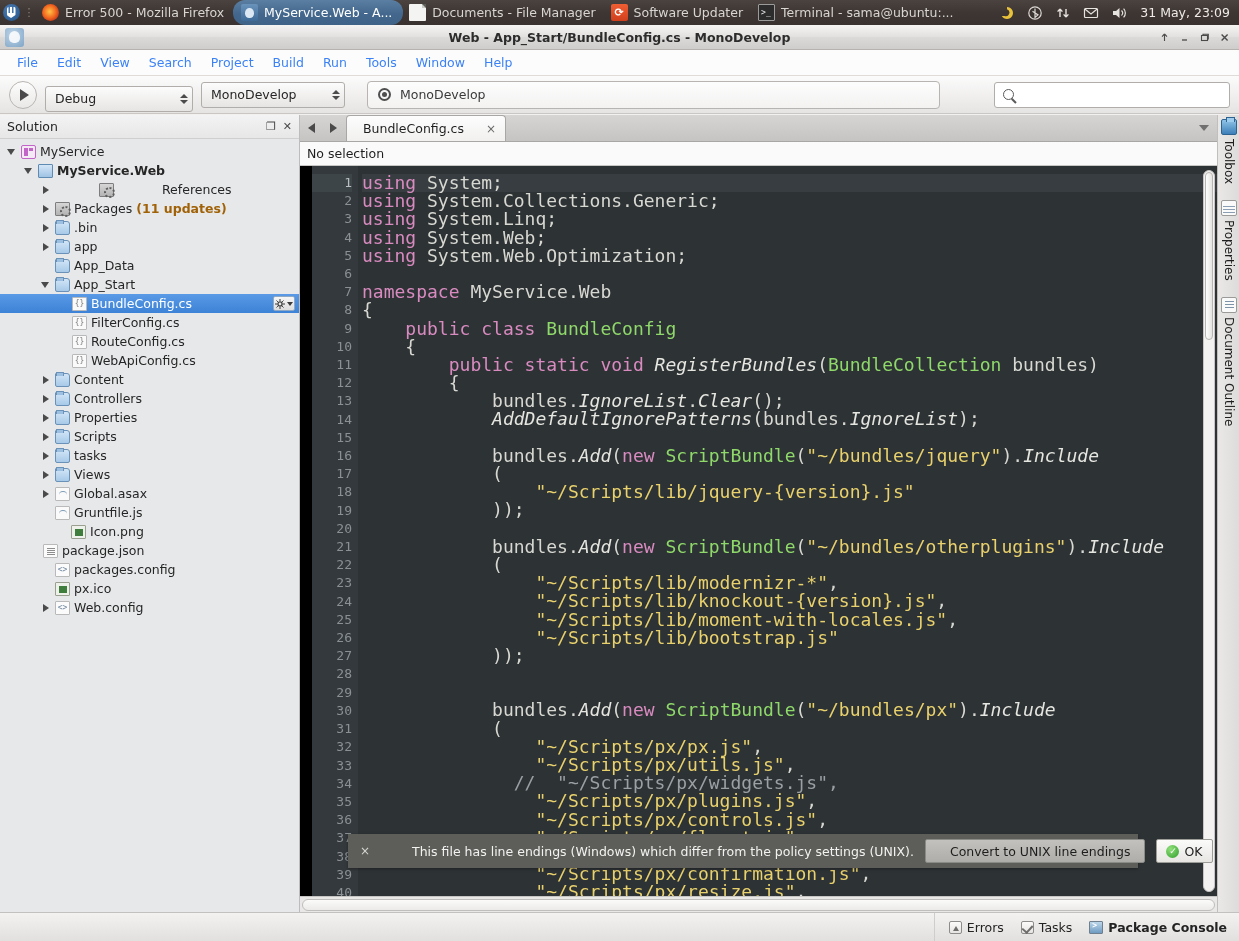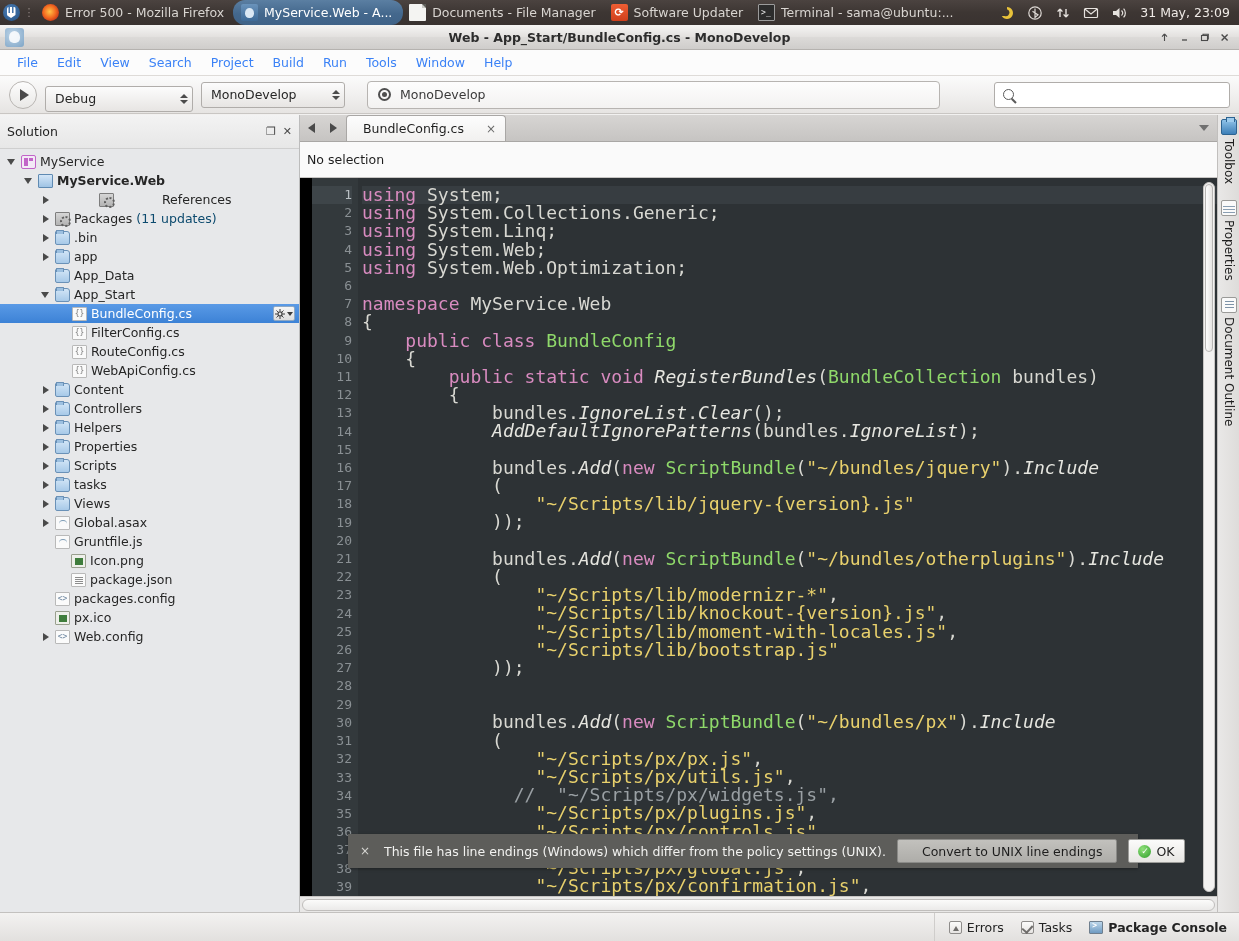--- a/index.html
+++ b/index.html
@@ -122,21 +122,21 @@
   .mag{ width:11px;height:11px;border:1.6px solid #5a5a5a;border-radius:50%;position:relative;flex:0 0 11px;}
   .mag::after{content:"";position:absolute;right:-4px;bottom:-3px;width:6px;height:1.6px;background:#5a5a5a;transform:rotate(45deg);}
   #md-search input{ border:0;outline:0;font-size:12.5px;font-family:"DejaVu Sans",sans-serif;width:100%;background:transparent;color:#333;}
 
   
   #md-body{ position:absolute; left:0; top:90px; width:1239px; height:797px; display:flex;}
 
   
   #solution-pad{ width:300px; background:#e7e8ea; display:flex;flex-direction:column; border-right:1px solid #bcbcbc;}
   #solution-head{
-    height:34px; display:flex;align-items:center; padding:0 7px;
+    height:24px; display:flex;align-items:center; padding:0 7px;
     background:linear-gradient(to bottom,#f3f3f3,#e7e7e7);
     border-bottom:1px solid #cfcfcf;
     gap:41px;
   }
   #solution-head .ttl{ font-size:12.5px;color:#1f1f1f;}
   #solution-head .pad-btns{ margin-left:auto;display:flex;gap:7px;color:#4a4a4a;font-size:11px;}
   #tree{ flex:1; overflow:hidden; padding-top:3px; background:#e7e8ea;}
   .node{ display:flex;align-items:center; height:19px; gap:4px; font-size:12.5px; color:#262626; white-space:nowrap;}
   .node.sel{ background:linear-gradient(to bottom,#5a9ae6,#3c82d6); color:#fff;}
   .arrow{ width:11px;height:11px; flex:0 0 11px; position:relative;}
@@ -152,21 +152,21 @@
   .ti-ref{ background:linear-gradient(#d6d6d6,#b3b3b3);border:1px solid #7d7d7d;border-radius:1px;}
   .ti-ref::after{content:"";position:absolute;left:4px;top:3px;width:7px;height:7px;border-radius:50%;border:2px dotted #5e5e5e;}
   .ti-cs{ background:#fafafa;border:1px solid #b9b9b9;border-radius:1px; color:#7a7a7a; font-family:"DejaVu Sans Mono",monospace; font-size:8px; line-height:12px; text-align:center;}
   .ti-asax{ background:#fafafa;border:1px solid #b9b9b9;border-radius:1px;}
   .ti-asax::after{content:"";position:absolute;left:3px;top:3px;width:8px;height:7px;border-top:1.6px solid #7d9bb5;border-radius:60% 60% 0 0;}
   .ti-img{ background:#eef0ea;border:1px solid #9aa08f;border-radius:1px;}
   .ti-img::after{content:"";position:absolute;left:3px;top:3px;width:8px;height:7px;background:#3f7d3c;}
   .ti-txt{ background:#fbfbfb;border:1px solid #b9b9b9;border-radius:1px;}
   .ti-txt::after{content:"";position:absolute;left:3px;top:3px;width:8px;height:1px;background:#8d8d8d;box-shadow:0 2px 0 #8d8d8d,0 4px 0 #8d8d8d,0 6px 0 #8d8d8d;}
   .ti-xml{ background:#fbfbfb;border:1px solid #b9b9b9;border-radius:1px; color:#6d86a0;font-family:"DejaVu Sans Mono",monospace;font-size:8px;line-height:12px;text-align:center;}
-  .node .sub{ color:#0c4a6e; }
+  .node .sub{ color:#a16207;font-weight:bold; }
   .node.bold .lbl{ font-weight:bold;}
   .gear-badge{
     margin-left:auto; margin-right:4px; height:15px; min-width:22px;
     background:linear-gradient(to bottom,#f6f6f6,#dedede); border:1px solid #8fa8c3; border-radius:2px;
     display:flex;align-items:center;justify-content:center;gap:2px; color:#3b3b3b; font-size:9px;
   }
 
   
   #editor-col{ flex:1; display:flex;flex-direction:column; background:#f2f1f0; min-width:0;}
   #tabbar{
@@ -181,21 +181,21 @@
   .tab{
     height:26px; margin-left:2px; padding:0 9px 0 16px;
     background:linear-gradient(to bottom,#fdfdfd,#f1f0ef);
     border:1px solid #a9a7a5; border-bottom:0; border-radius:4px 4px 0 0;
     display:flex;align-items:center;gap:22px; font-size:12.5px;color:#1f1f1f;
   }
   .tab .x{ color:#6a6a6a; font-size:12px;}
   .tab-dd{ margin-left:auto; width:26px;height:26px; display:flex;align-items:center;justify-content:center;}
   .tab-dd i{ width:0;height:0;border-style:solid;border-width:6px 5px 0 5px;border-color:#707070 transparent transparent transparent;}
   #pathbar{
-    height:36px; background:#fafafa; border-bottom:1px solid #c8c6c4;
+    height:24px; background:#fafafa; border-bottom:1px solid #c8c6c4;
     display:flex;align-items:center; padding-left:7px; font-size:12.5px;color:#1e1e1e;
   }
 
   
   #code-wrap{ flex:1; position:relative; background:#2d3235; overflow:hidden; display:flex;}
   #fold-strip{ width:12px; background:#000; }
   #gutter{
     width:46px; background:#33393c; color:#8a9094;
     font-family:"DejaVu Sans Mono", monospace; font-size:13px; line-height:18.2px;
     text-align:right; padding:8px 6px 0 0; flex:0 0 46px;
@@ -224,21 +224,21 @@
     background:linear-gradient(to right,#fdfdfd,#e6e4e2); border:1px solid #b7b5b3; border-radius:5px;
   }
 
   
   #infobar{
     position:absolute; left:48px; right:79px; bottom:28px; height:34px;
     background:#5d5d5a; display:flex;align-items:center; gap:11px; padding:0 9px;
     color:#f2f2f0; font-size:12.5px; box-shadow:0 1px 3px rgba(0,0,0,.35);
   }
   #infobar .closer{ color:#d6d6d2; font-size:12px; padding:0 3px;}
-  #infobar .msg{ white-space:nowrap;}
+  #infobar .msg{ white-space:nowrap;margin-left:28px;}
   #infobar .ib-combo{
     margin-left:auto; height:24px; border:1px solid #8a8a87; border-radius:2px;
     background:linear-gradient(to bottom,#c2c1bd,#aeada9); color:#1d1d1d;
     display:flex;align-items:center;gap:10px;padding:0 4px 0 24px;white-space:nowrap;
   }
   #infobar .ok-btn{
     height:24px; border:1px solid #9c9c99; border-radius:2px;
     background:linear-gradient(to bottom,#fbfbfa,#e7e6e3); color:#1d1d1d;
     display:flex;align-items:center;gap:5px;padding:0 9px;
   }
@@ -511,25 +511,20 @@
             <span class="lbl">Content</span>
           </div>
           <div class="node" style="padding-left: 40px;">
             <span class="arrow closed"></span>
             <span class="ti ti-folder"></span>
             <span class="lbl">Controllers</span>
           </div>
           <div class="node" style="padding-left: 40px;">
             <span class="arrow closed"></span>
             <span class="ti ti-folder"></span>
-            <span class="lbl">Helpers</span>
-          </div>
-          <div class="node" style="padding-left: 40px;">
-            <span class="arrow closed"></span>
-            <span class="ti ti-folder"></span>
             <span class="lbl">Properties</span>
           </div>
           <div class="node" style="padding-left: 40px;">
             <span class="arrow closed"></span>
             <span class="ti ti-folder"></span>
             <span class="lbl">Scripts</span>
           </div>
           <div class="node" style="padding-left: 40px;">
             <span class="arrow closed"></span>
             <span class="ti ti-folder"></span>
@@ -548,21 +543,21 @@
           <div class="node" style="padding-left: 40px;">
             <span class="arrow"></span>
             <span class="ti ti-asax"></span>
             <span class="lbl">Gruntfile.js</span>
           </div>
           <div class="node" style="padding-left: 56px;">
             <span class="arrow"></span>
             <span class="ti ti-img"></span>
             <span class="lbl">Icon.png</span>
           </div>
-          <div class="node" style="padding-left: 28px; margin-left: 28px;">
+          <div class="node" style="padding-left: 28px;">
             <span class="arrow"></span>
             <span class="ti ti-txt"></span>
             <span class="lbl">package.json</span>
           </div>
           <div class="node" style="padding-left: 40px;">
             <span class="arrow"></span>
             <span class="ti ti-xml">&lt;&gt;</span>
             <span class="lbl">packages.config</span>
           </div>
           <div class="node" style="padding-left: 40px;">

